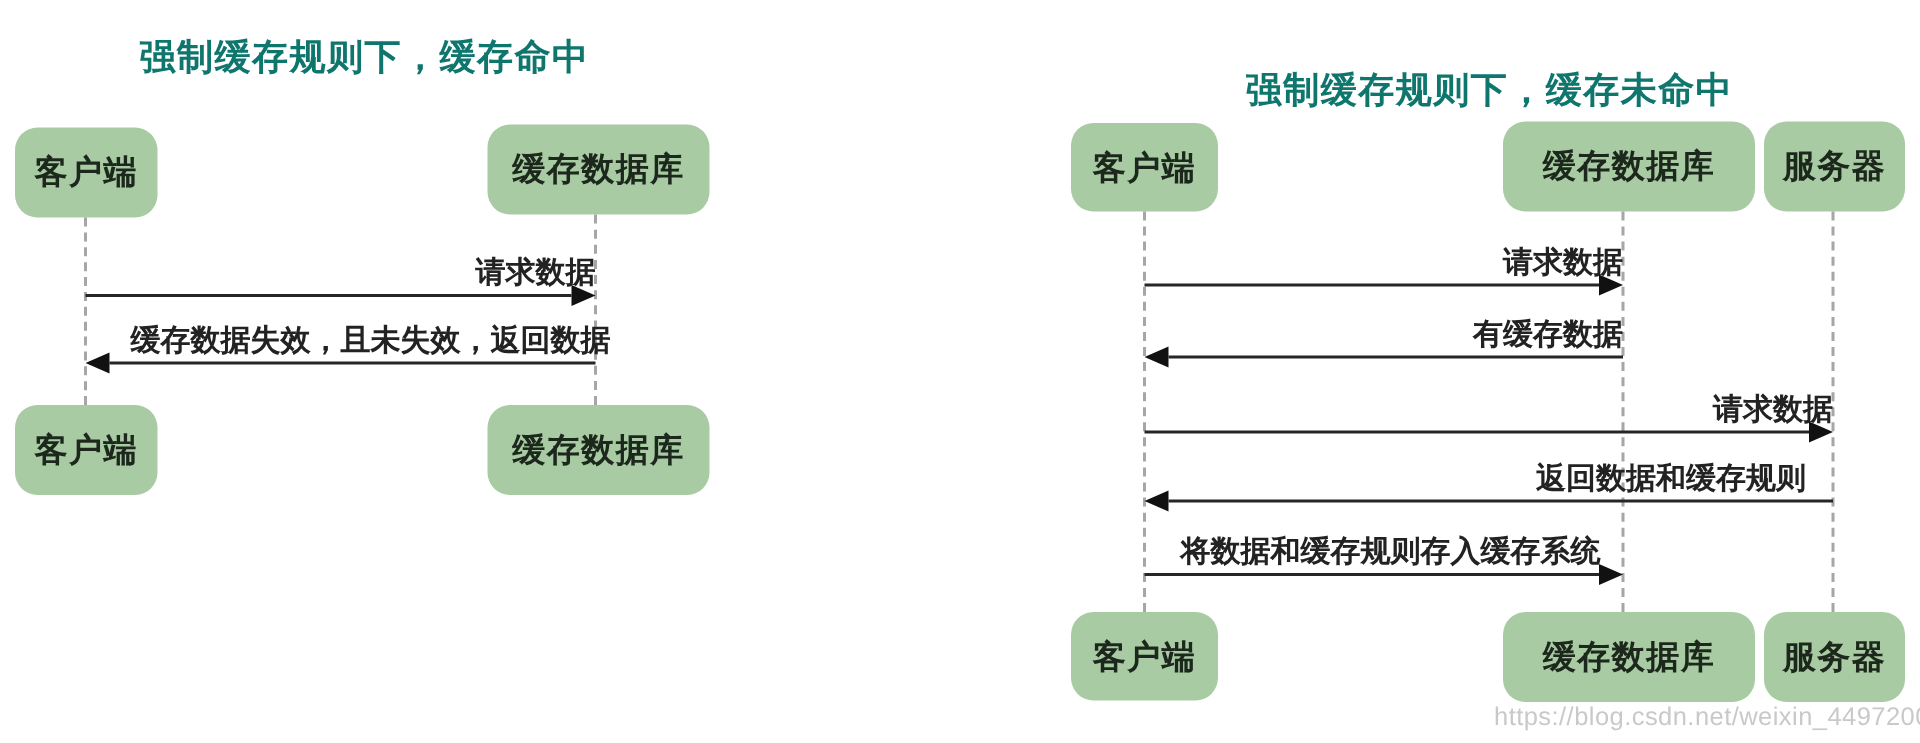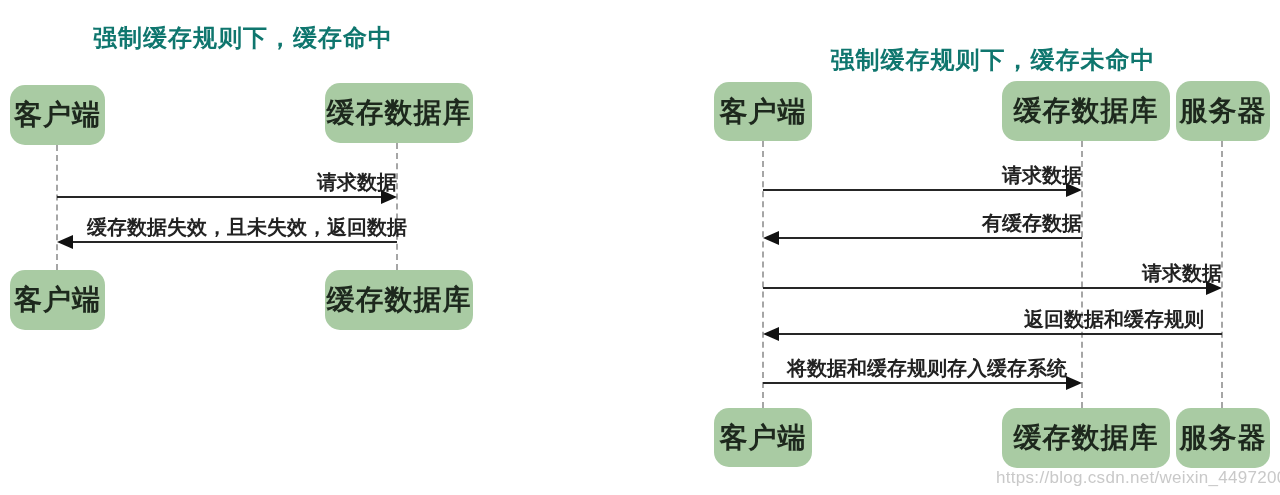--- a/index.html
+++ b/index.html
@@ -9,21 +9,21 @@
     font-family:"Liberation Sans","DejaVu Sans",sans-serif;
   }
   .title {
     position:absolute; text-align:center;
     font-size:24px; font-weight:700; color:#0f766e;
     letter-spacing:1px; white-space:nowrap;
   }
   .actor {
     position:absolute; background:#a9cba3; border-radius:15px;
     display:flex; align-items:center; justify-content:center;
-    font-size:28px; font-weight:700; color:#1d281d;
+    font-size:22px; font-weight:700; color:#1d281d;
     letter-spacing:1px; white-space:nowrap;
   }
   .lifeline {
     position:absolute; width:0;
     border-left:2px dashed #a6a6a6;
   }
   .msg-line { position:absolute; height:2px; background:#262626; }
   .arrowhead {
     position:absolute; width:0; height:0;
     border-top:7px solid transparent; border-bottom:7px solid transparent;

